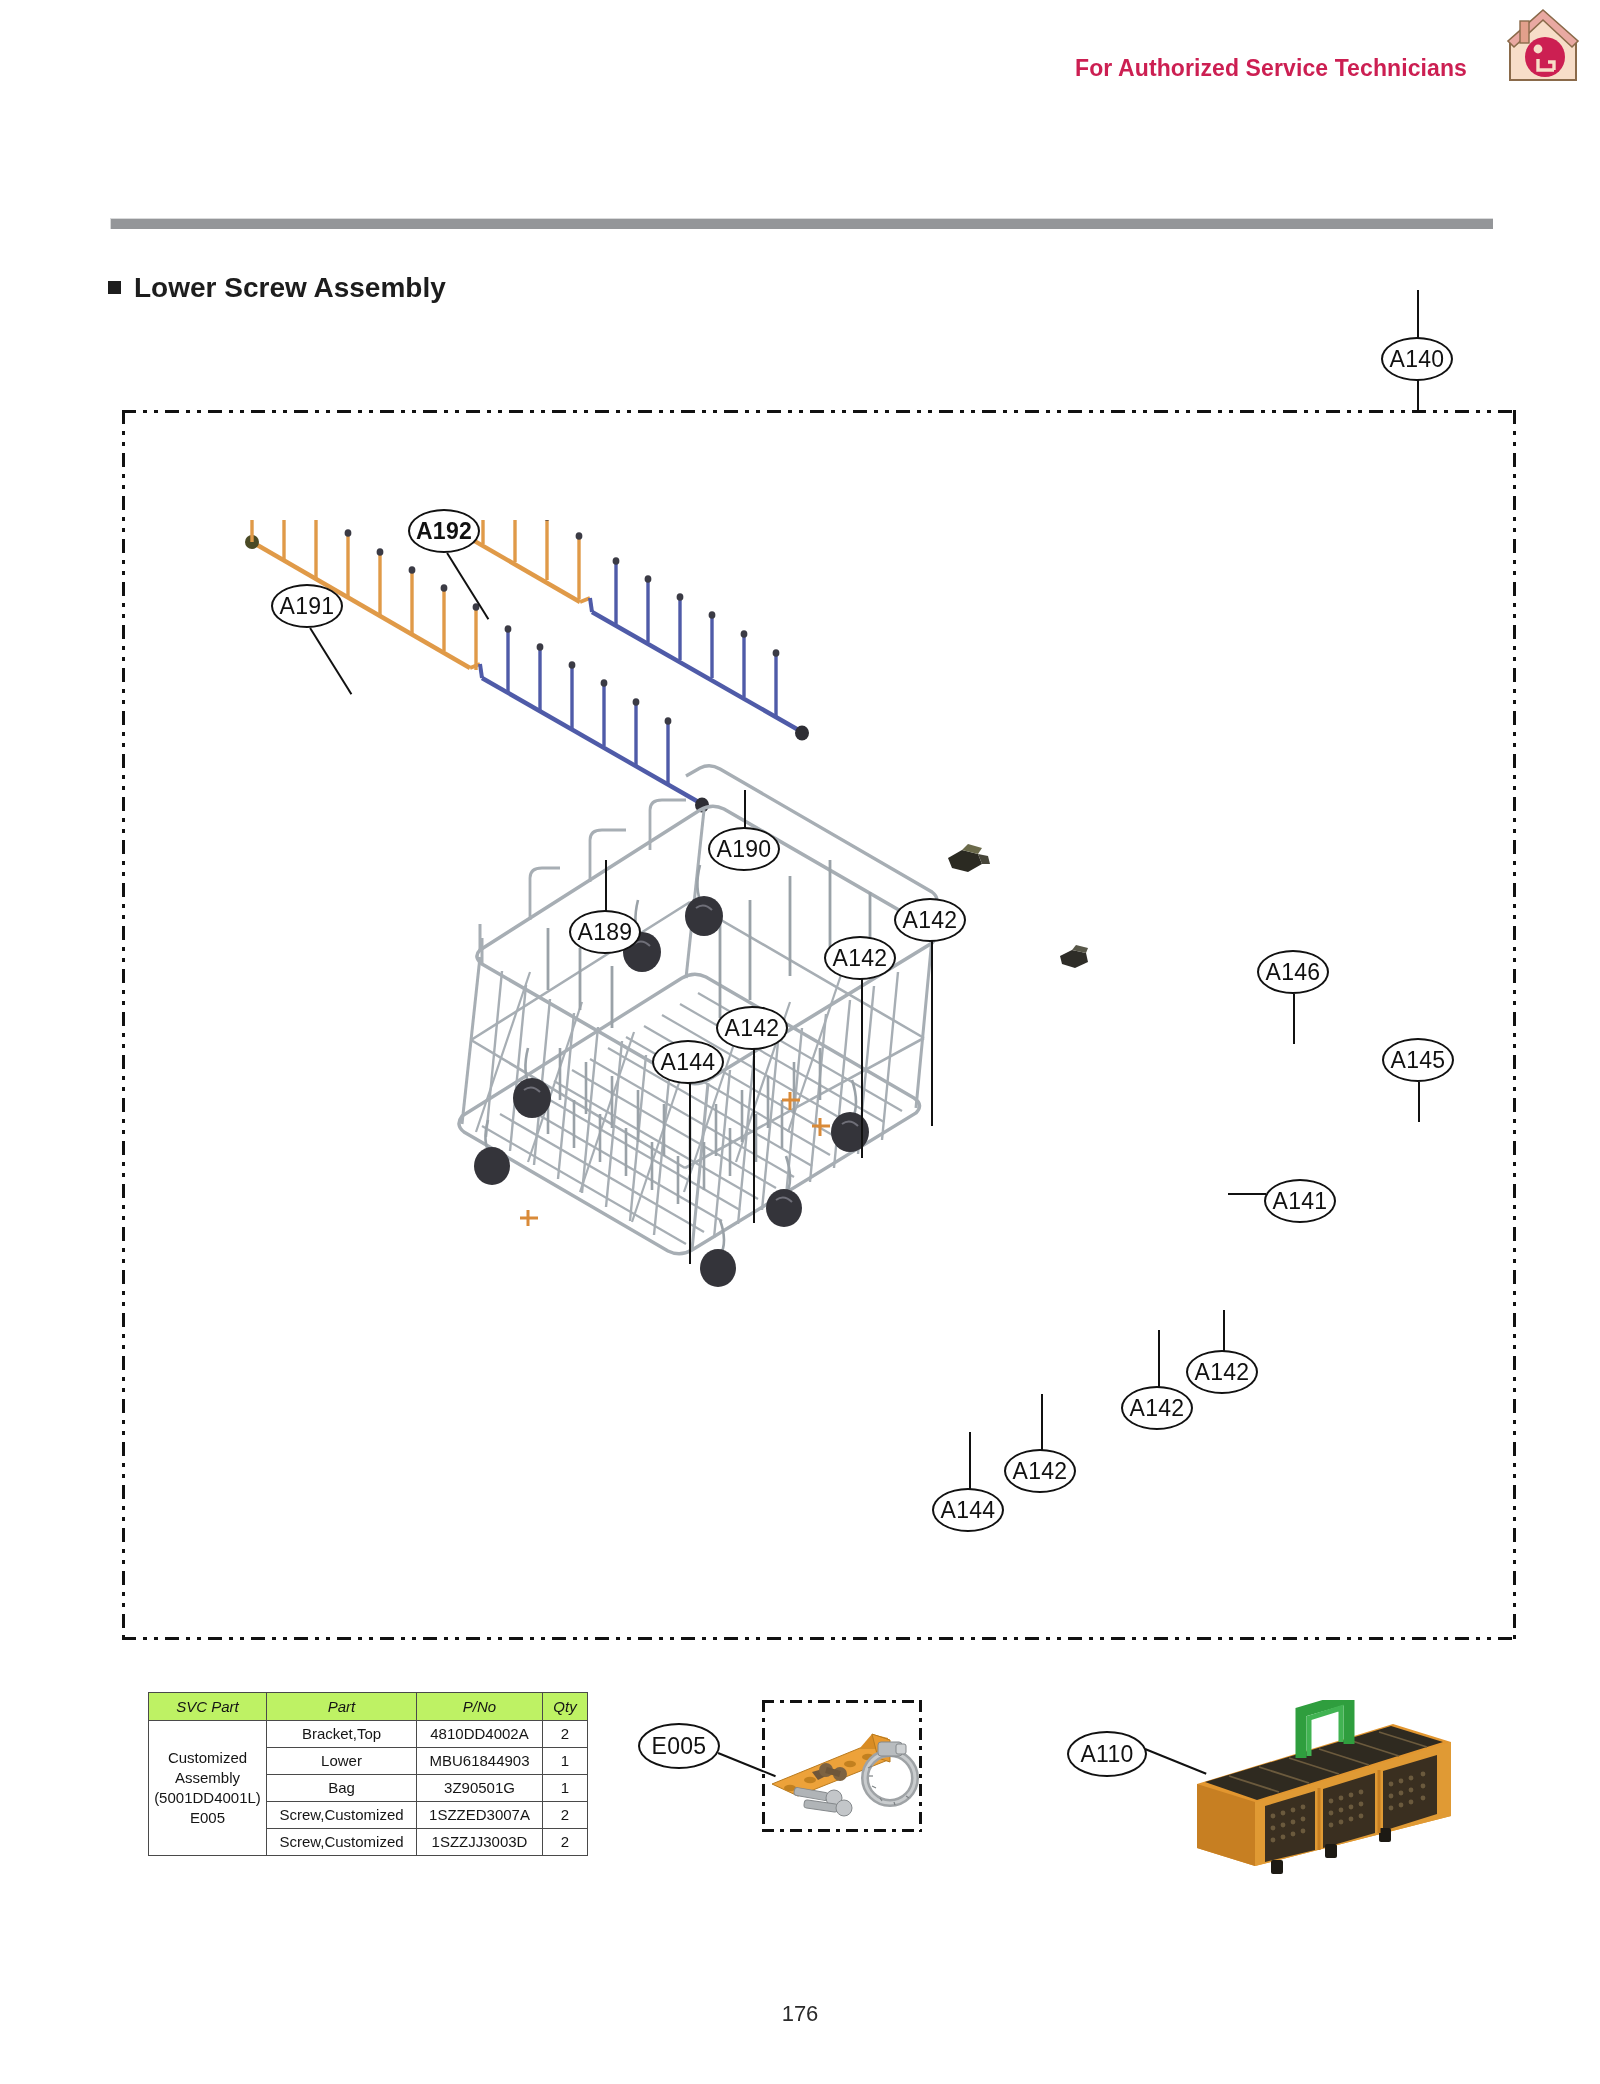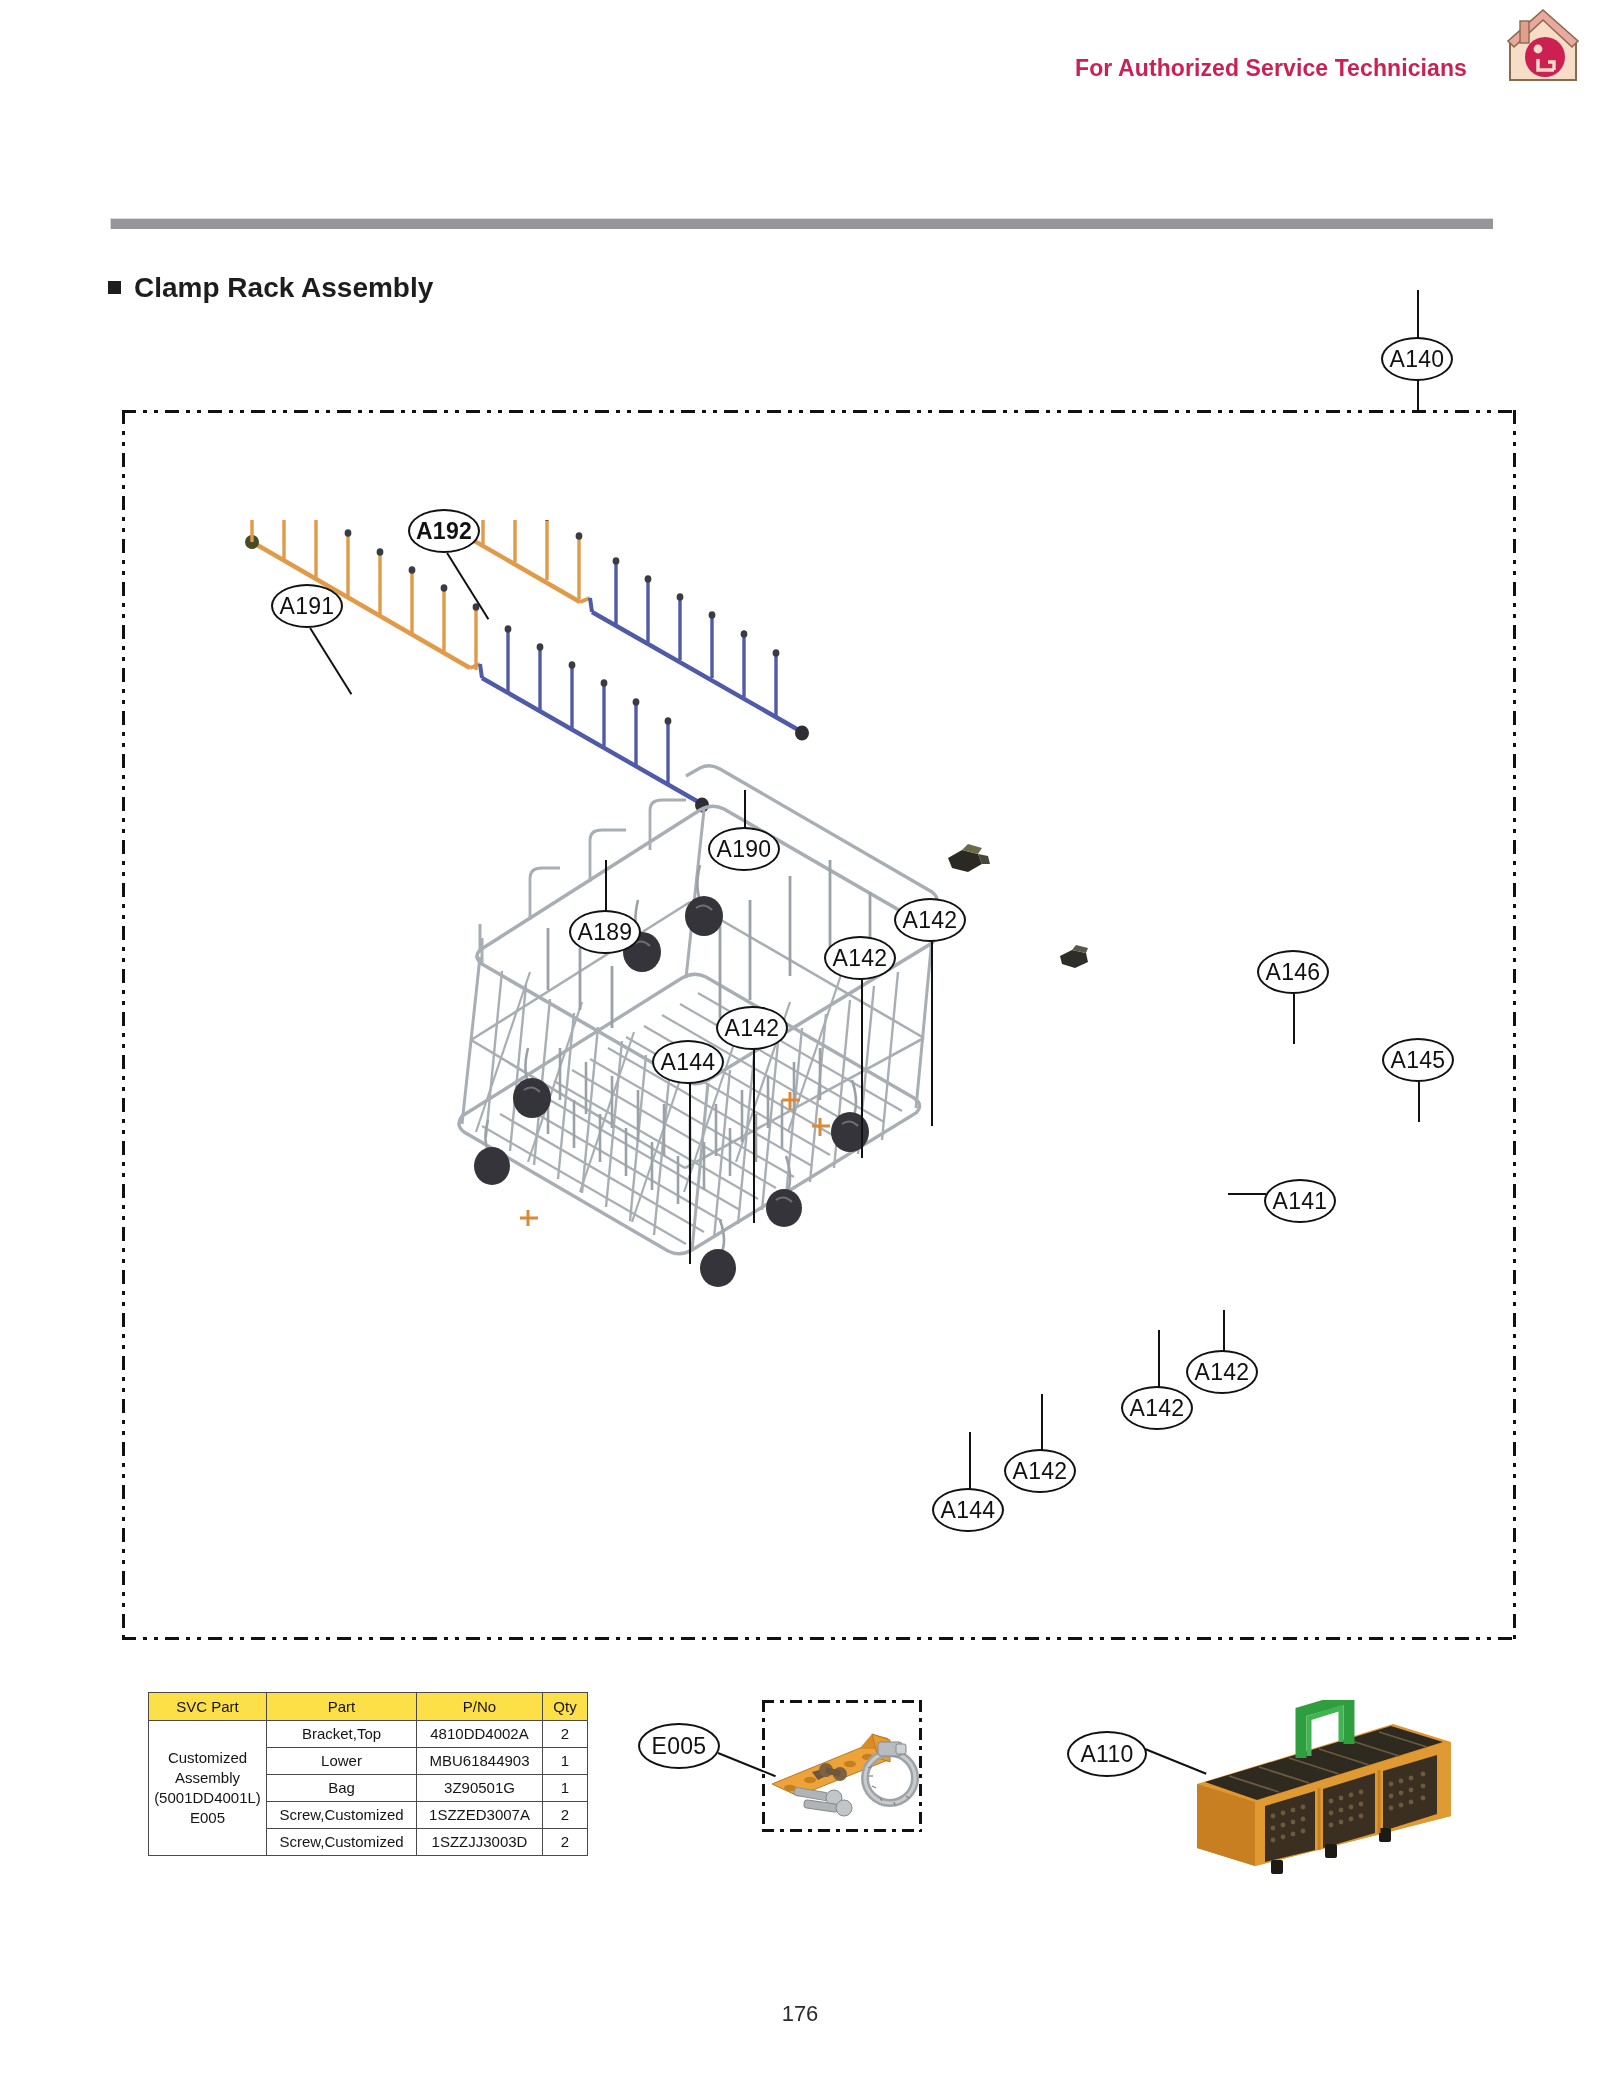--- a/index.html
+++ b/index.html
@@ -121,21 +121,21 @@
     font-size: 15px;
     color: #151515;
   }
   #parts-table th, #parts-table td {
     border: 1.3px solid #4a4a4a;
     text-align: center;
     padding: 3px 4px;
     font-weight: normal;
     line-height: 1.32;
   }
-  #parts-table thead th { background: #fde047; height: 28px; }
+  #parts-table thead th { background: #bef264; height: 28px; font-style: italic; }
   #parts-table tbody td { height: 27px; background: #fff; }
   .col-svc  { width: 118px; }
   .col-part { width: 150px; }
   .col-pno  { width: 126px; }
   .col-qty  { width: 45px; }
 
   
   #e005-box {
     position: absolute;
     left: 762px;
@@ -182,21 +182,21 @@
     <circle cx="40" cy="49" r="20" fill="#cc1f52"></circle>
     <circle cx="33" cy="41" r="4.4" fill="#f7ddc8"></circle>
     <path d="M33 51 L33 62 L49 62" stroke="#f7ddc8" stroke-width="3.4" fill="none"></path>
     <path d="M49 62 L49 54 L43 54" stroke="#f7ddc8" stroke-width="3.4" fill="none"></path>
   </svg>
 </div>
 
 <div id="divider"></div>
 
 <div id="section-title">
-  <span class="bullet"></span><span>Clamp Rack Assembly</span>
+  <span class="bullet"></span><span>Lower Screw Assembly</span>
 </div>
 
 <div id="assembly-box">
   <div class="dashdot-edge dd-h" style="left:0;top:0;width:1394px;"></div>
   <div class="dashdot-edge dd-h" style="left:0;top:1227px;width:1394px;"></div>
   <div class="dashdot-edge dd-v" style="left:0;top:0;height:1230px;"></div>
   <div class="dashdot-edge dd-v" style="left:1391px;top:0;height:1230px;"></div>
 </div>
 
 <svg class="art" style="left:230px; top:520px;" width="1270" height="1080" viewBox="0 0 1270 1080">

